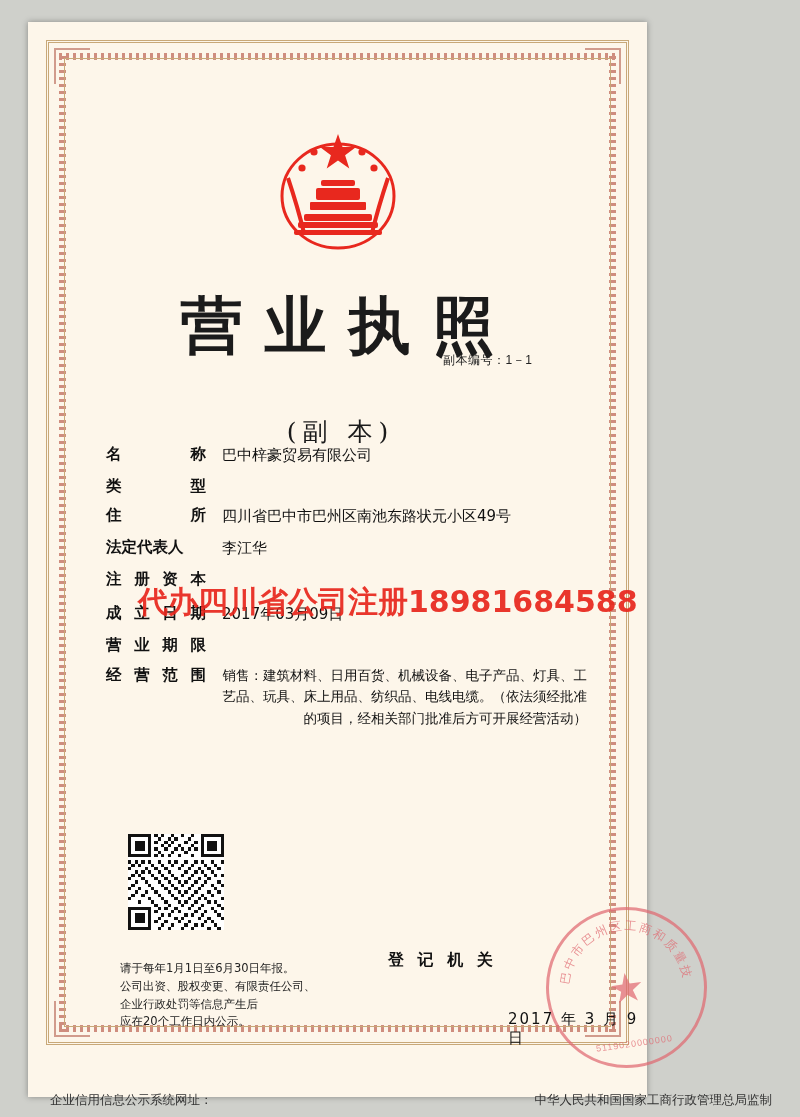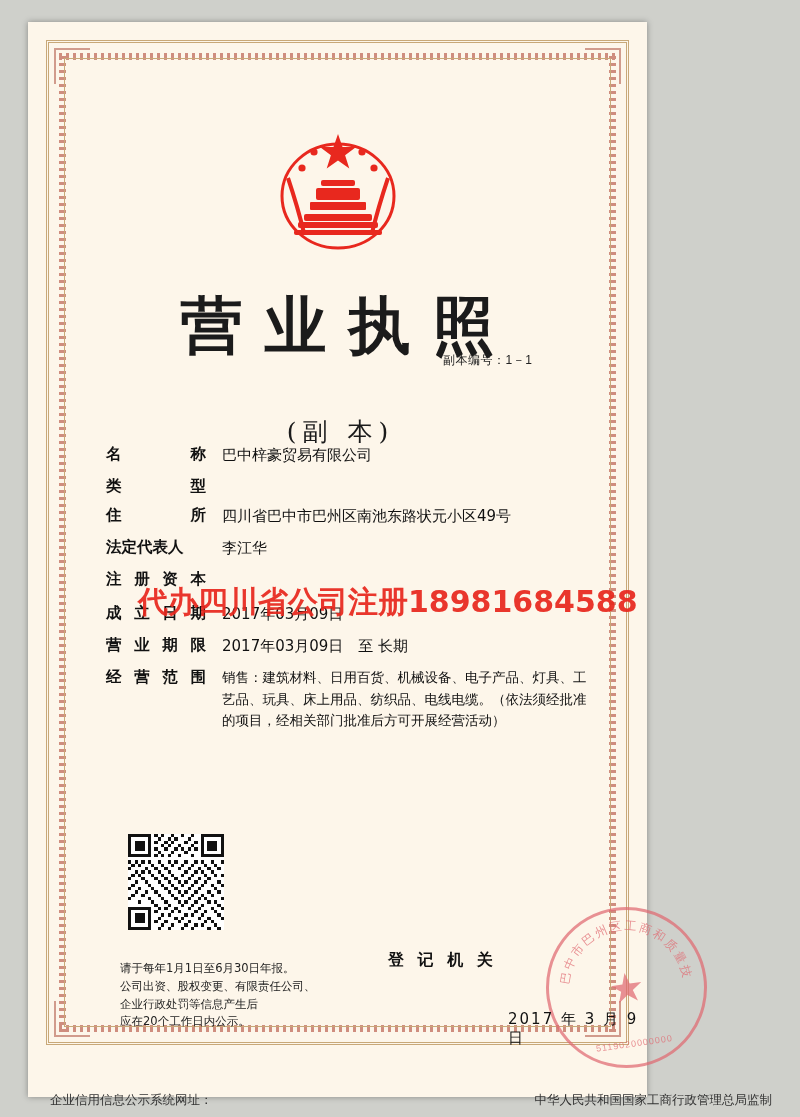--- a/index.html
+++ b/index.html
@@ -77,21 +77,21 @@
     font-size:15.5px;color:#111;font-weight:bold;
     display:flex;justify-content:space-between;
     font-family:"DejaVu Sans", sans-serif;
   }
   .label span{display:inline-block;}
   .value{
     font-size:15px;color:#111;line-height:1.55;
     margin-left:16px;
     font-family:"DejaVu Sans", sans-serif;
   }
-  .scope .value{max-width:440px;font-size:13.5px;line-height:1.62;}
+  .scope .value{max-width:440px;font-size:13.5px;line-height:1.62;text-align:right;}
   .cap-row{height:26px;}
 
   .watermark{
     position:absolute;top:560px;left:110px;
     font-size:30px;font-weight:bold;color:#e8281e;
     letter-spacing:0px; white-space:nowrap;
     font-family:"DejaVu Sans", sans-serif;
     opacity:.93;
   }
 
@@ -240,21 +240,20 @@
         </div>
       <div class="value">2017年03月09日</div>
     </div>
     <div class="row">
       <div class="label">
           <span>营</span>
           <span>业</span>
           <span>期</span>
           <span>限</span>
         </div>
-      <div class="value">2017年03月09日　至  长期</div>
     </div>
     <div class="row scope">
       <div class="label">
           <span>经</span>
           <span>营</span>
           <span>范</span>
           <span>围</span>
         </div>
       <div class="value">销售：建筑材料、日用百货、机械设备、电子产品、灯具、工艺品、玩具、床上用品、纺织品、电线电缆。（依法须经批准的项目，经相关部门批准后方可开展经营活动）</div>
     </div>

